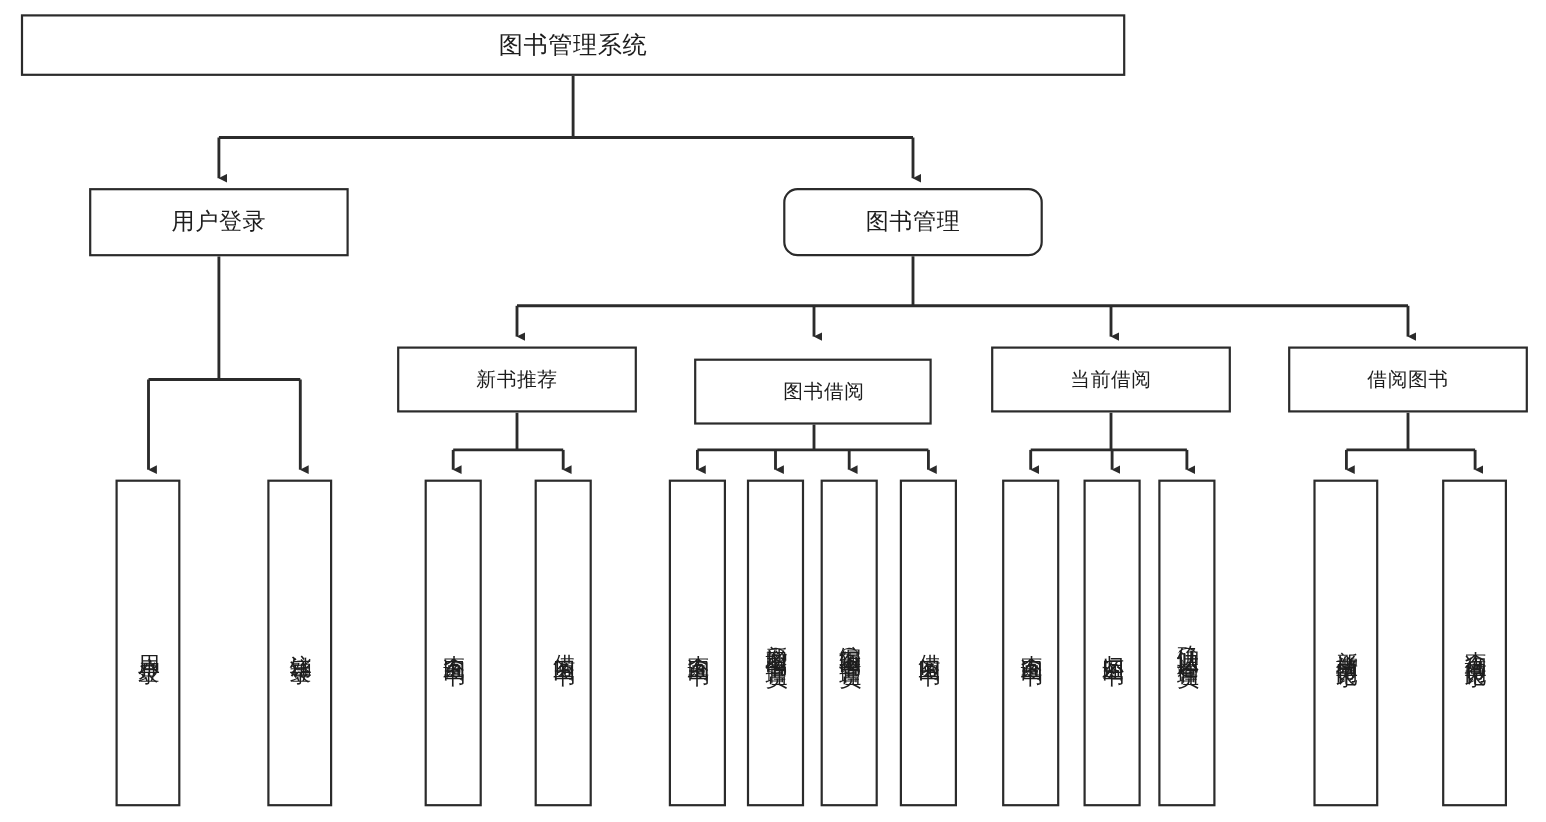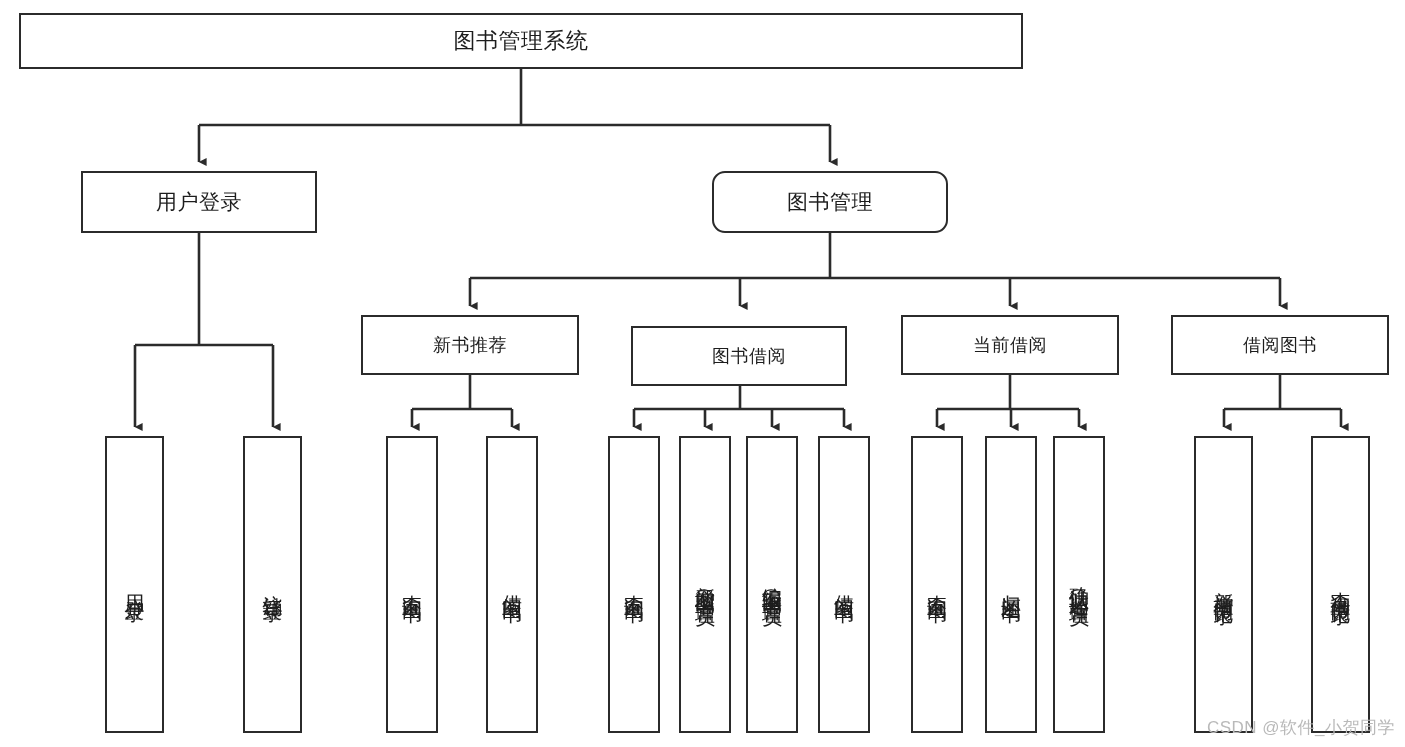--- a/index.html
+++ b/index.html
@@ -174,14 +174,13 @@
         <span class="node-label">确认归还（管理员）</span>
       </div>
       <div class="node level-3 leaf" style="left: 1194px; top: 436px; width: 59px; height: 297px;">
         <span class="node-label">新增借阅记录</span>
       </div>
       <div class="node level-3 leaf" style="left: 1311px; top: 436px; width: 59px; height: 297px;">
         <span class="node-label">查询借阅记录</span>
       </div>
     </div>
 
-  <div id="watermark">CSDN @软件_小贺同学</div>
 </div>
 
 </body></html>

